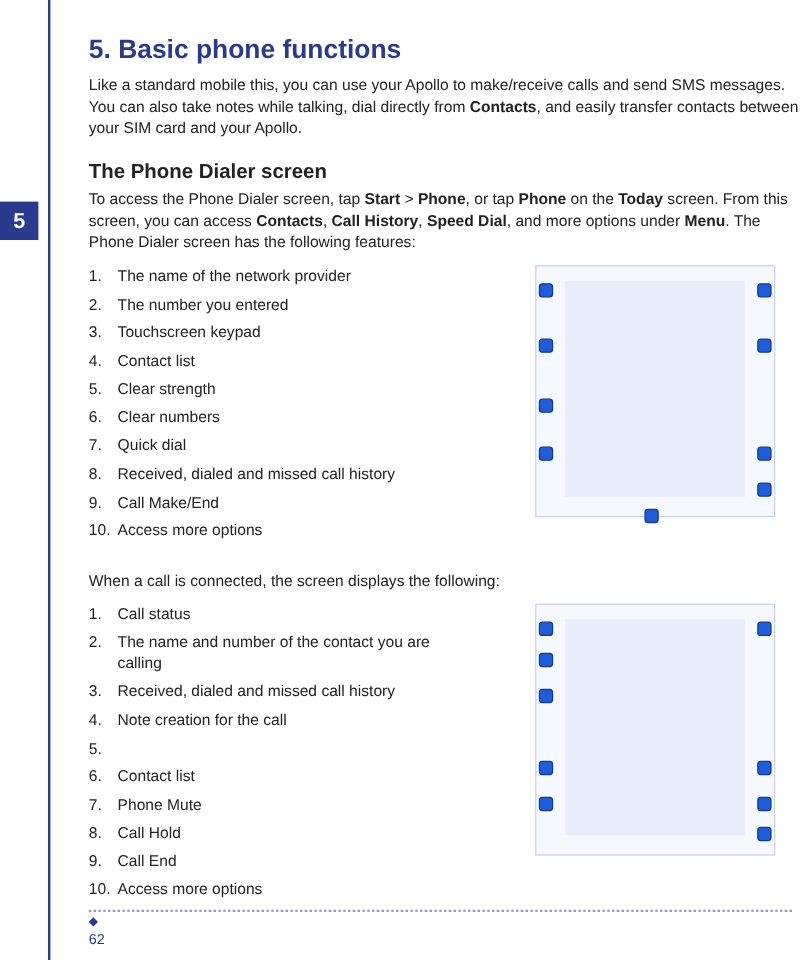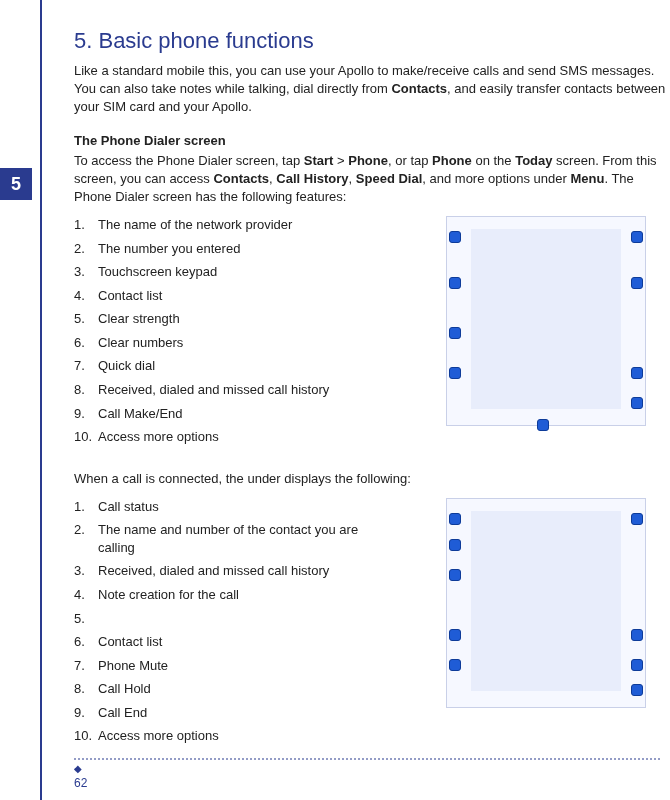--- a/index.html
+++ b/index.html
@@ -36,30 +36,30 @@
   }
   .content {
     position: absolute;
     left: 74px;
     right: 4px;
     top: 28px;
   }
   h1 {
     color: #2a3b8f;
     font-size: 22px;
-    font-weight: normal;
+    font-weight: bold;
     margin-bottom: 8px;
   }
   p.intro, p.body {
     line-height: 1.4;
     margin-bottom: 10px;
   }
   .subhead {
     font-weight: bold;
-    font-size: 13px;
+    font-size: 17px;
     margin-top: 16px;
     margin-bottom: 4px;
   }
   .section-block {
     position: relative;
     margin-top: 6px;
   }
   .ol-list {
     list-style: none;
     padding-left: 0;
@@ -181,21 +181,21 @@
       <div class="callout" style="left:2px;top:60px"></div>
       <div class="callout" style="right:2px;top:60px"></div>
       <div class="callout" style="left:2px;top:110px"></div>
       <div class="callout" style="left:2px;top:150px"></div>
       <div class="callout" style="right:2px;top:150px"></div>
       <div class="callout" style="right:2px;top:180px"></div>
       <div class="callout" style="left:90px;bottom:-6px"></div>
     </div>
   </div>
 
-  <p class="body" style="margin-top:24px">When a call is connected, the under displays the following:</p>
+  <p class="body" style="margin-top:24px">When a call is connected, the screen displays the following:</p>
 
   <div class="section-block">
     <ol class="ol-list">
         <li>
           <span class="num">1.</span>
           <span>Call status</span>
         </li>
         <li>
           <span class="num">2.</span>
           <span>The name and number of the contact you are calling</span>

